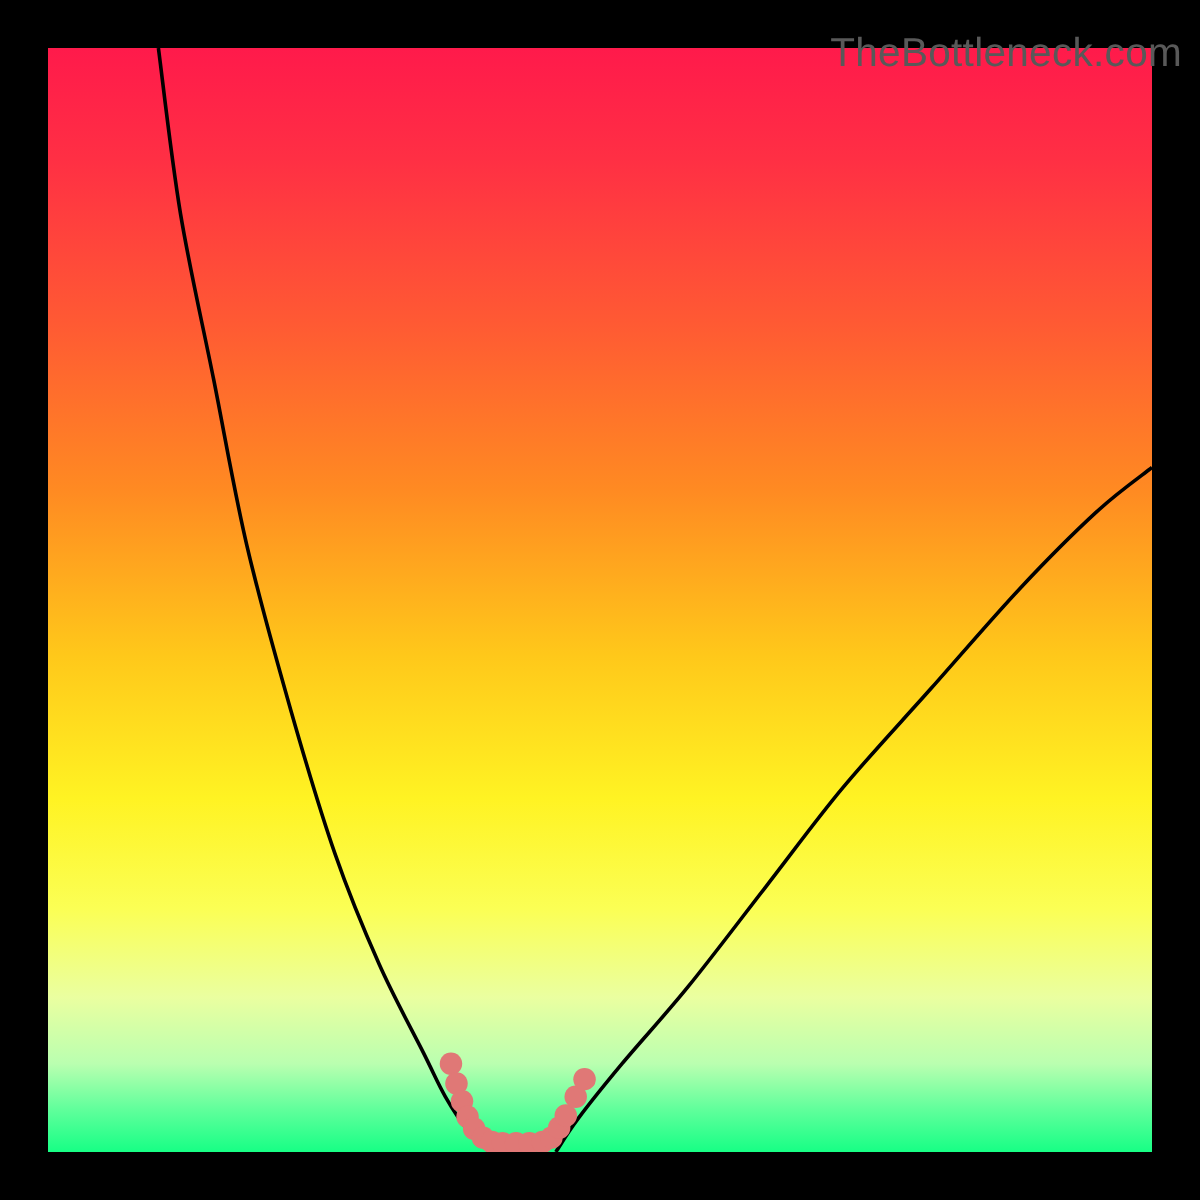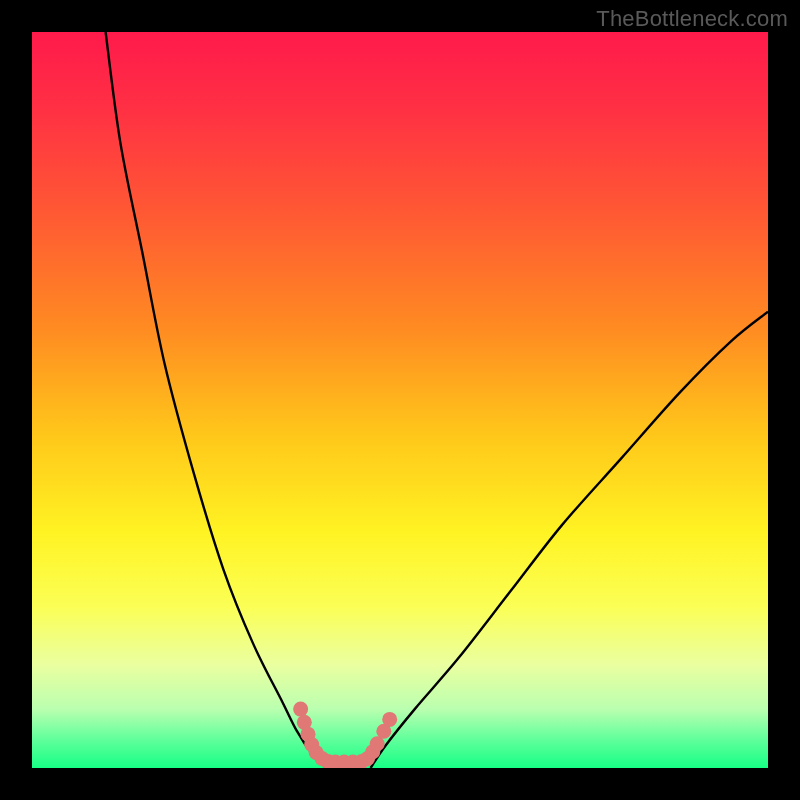--- a/index.html
+++ b/index.html
@@ -13,24 +13,24 @@
   }
   .outer {
     position: absolute;
     top: 0; left: 0;
     width: 800px;
     height: 800px;
     background: #000;
   }
   .watermark {
     position: absolute;
-    top: 6px;
+    top: 20px;
     right: 12px;
     color: #595959;
-    font-size: 22px;
+    font-size: 27px;
     font-weight: 500;
     z-index: 10;
     letter-spacing: 0.2px;
     margin-left: 28px;
   }
   .plot-area {
     position: absolute;
     left: 32px;
     top: 32px;
     width: 736px;

